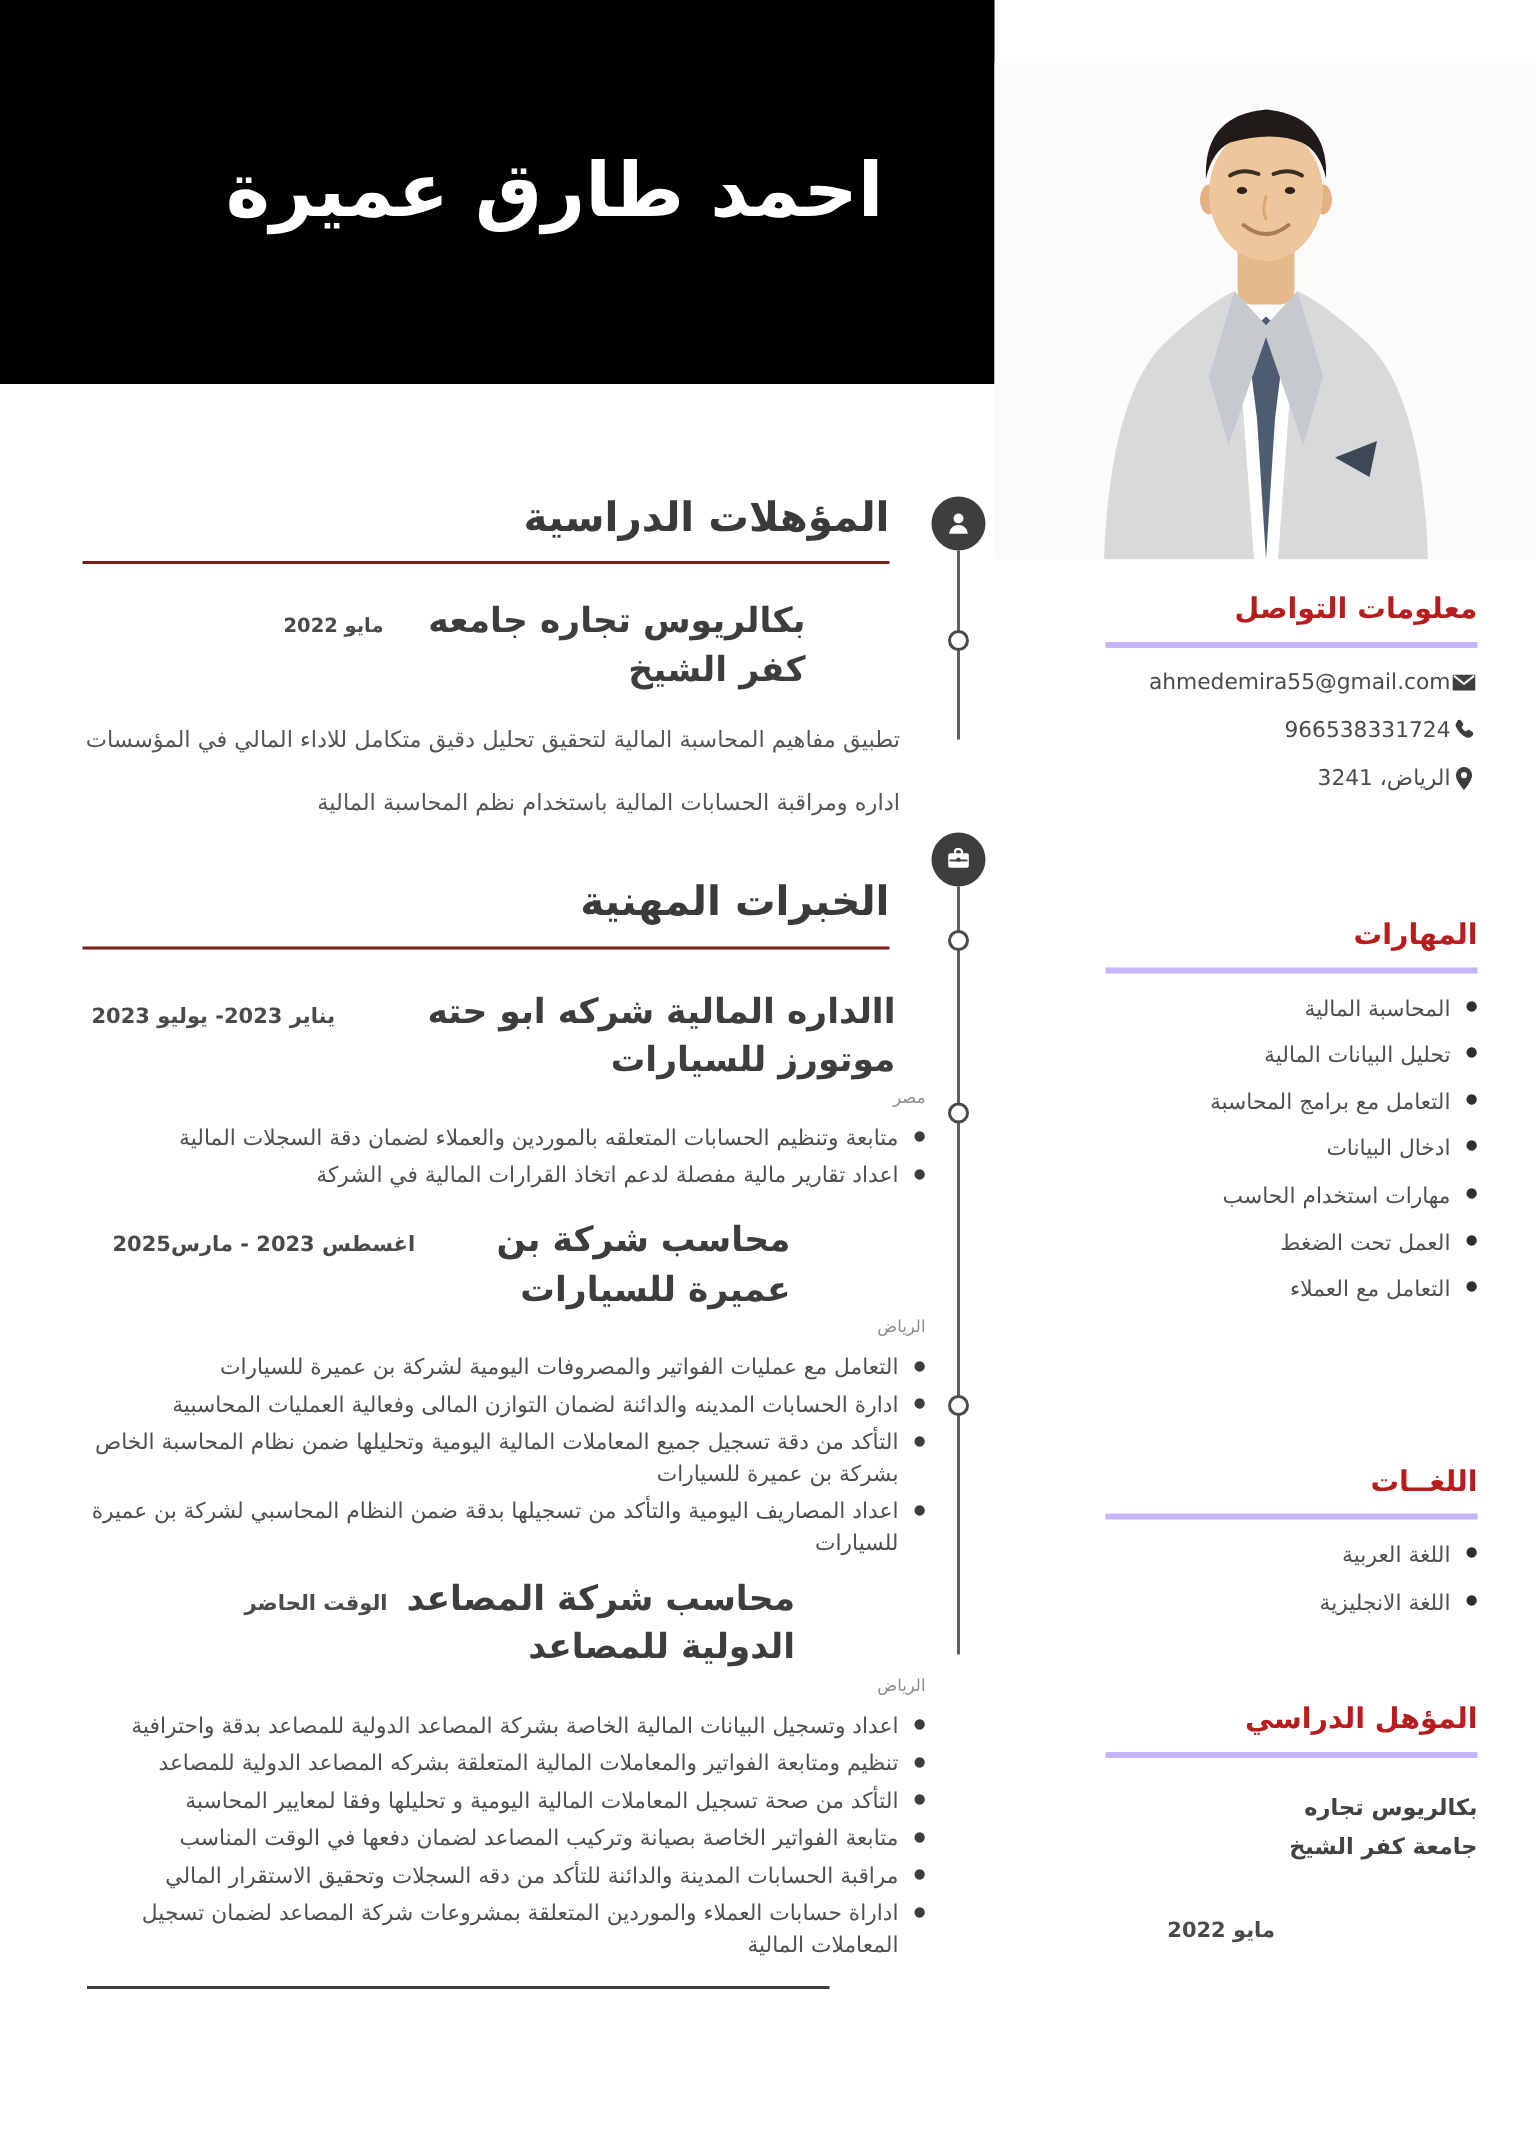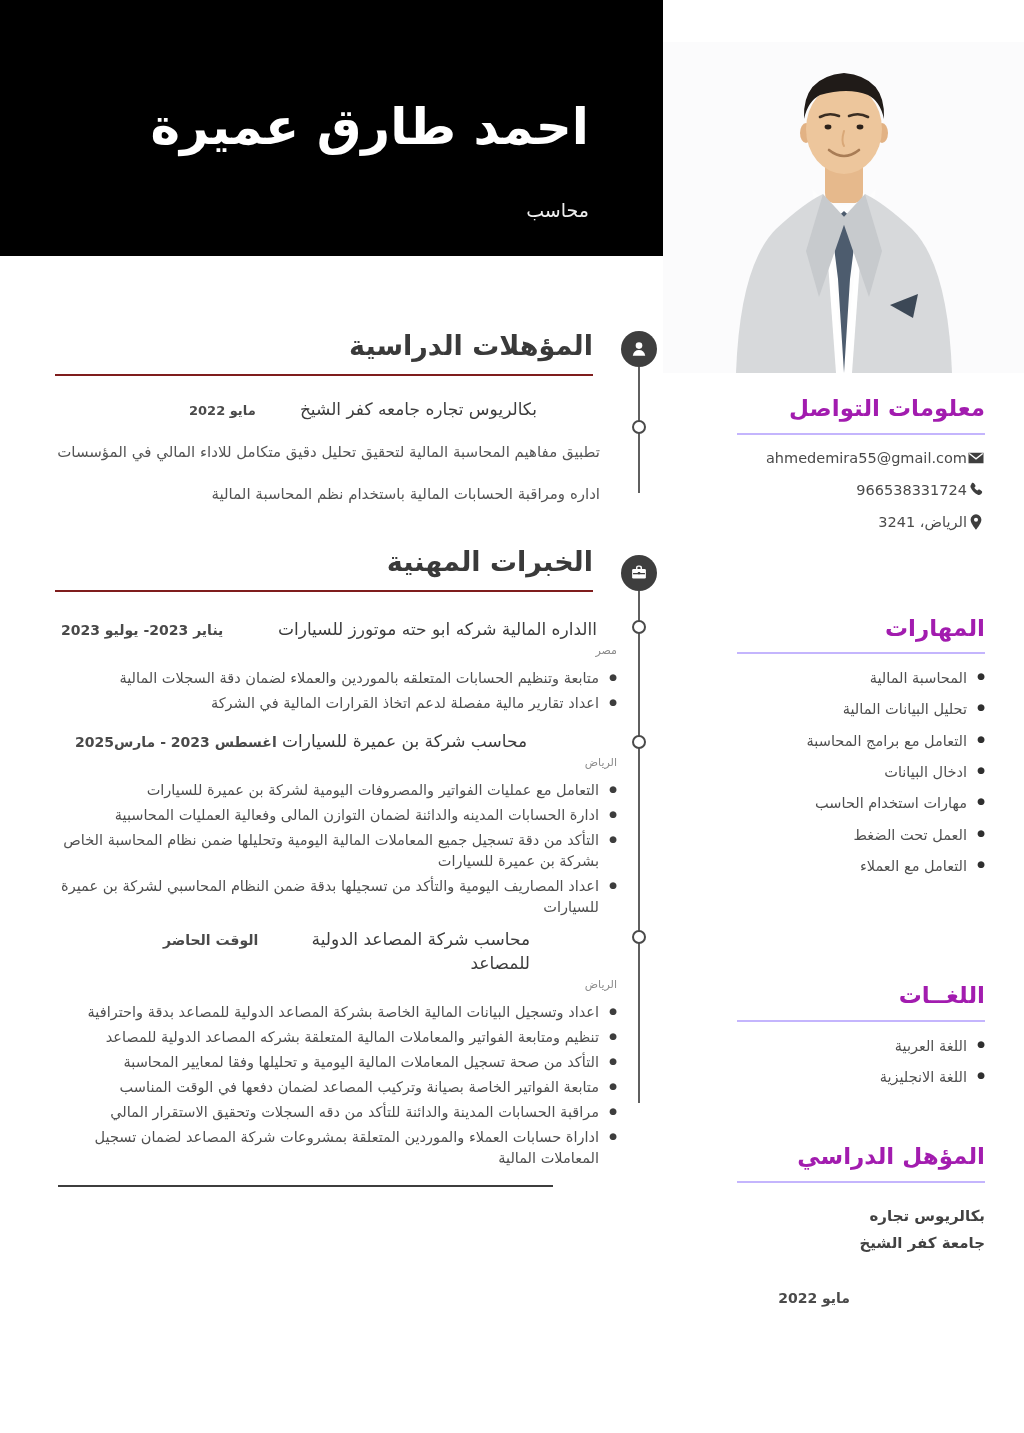--- a/index.html
+++ b/index.html
@@ -24,39 +24,39 @@
   .tl-icon svg { width:22px; height:22px; }
   .tl-dot { position:absolute; left:632px; width:14px; height:14px; border-radius:50%;
             background:#ffffff; border:2px solid #4a4a4a; }
 
   
   .main-col { position:absolute; left:55px; top:330px; width:562px; direction:rtl; text-align:right; color:#4f4f4f; }
   .sec-title { font-size:27px; font-weight:bold; color:#3a3a3a; margin:0 24px 0 0;
                padding-bottom:12px; border-bottom:2px solid #7f1d1d; line-height:1.2; }
   .sec-title.exp { margin-top:40px; }
   .row { display:flex; justify-content:space-between; align-items:baseline; }
-  .row-title { font-size:17px; font-weight:normal; color:#3d3d3d; line-height:1.4; }
+  .row-title { font-size:23px; font-weight:bold; color:#3d3d3d; line-height:1.4; }
   .row-date  { font-size:14px; font-weight:bold; color:#4a4a4a; white-space:nowrap; }
   .edu-row { margin-top:22px; padding-left:134px; padding-right:80px; }
   .edu-row .row-date { font-size:13px; }
   .edu-detail { font-size:15px; line-height:1.45; color:#555; margin:20px 17px 0 0; }
   .job1 .row { margin-top:26px; padding-right:20px; padding-left:6px; }
   .job2 .row { margin-top:16px; padding-right:90px; padding-left:20px; }
   .job3 .row { margin-top:10px; padding-right:87px; padding-left:108px; }
   .loc { font-size:11px; color:#8b8b8b; margin-top:2px; line-height:1.3; }
   ul.bullets { list-style:none; margin:10px 0 0 0; padding:0; }
   ul.bullets li { position:relative; padding-right:18px; font-size:14.5px; line-height:1.45;
                   margin-bottom:4px; color:#4f4f4f; }
   ul.bullets li::before { content:"●"; position:absolute; right:0; top:3px; font-size:9px; color:#3d3d3d; }
   .divider { border-top:2px solid #3e3e3e; width:495px; margin-top:16px; margin-right:64px; }
 
   
   .sidebar { position:absolute; left:737px; top:395px; width:248px; direction:rtl; text-align:right; color:#4f4f4f; }
-  .side-title { font-size:23px; font-weight:bold; color:#a21caf; margin:0; padding-bottom:10px;
-                border-bottom:2px solid #c4b5fd; line-height:1.2; }
+  .side-title { font-size:19px; font-weight:bold; color:#b91c1c; margin:0; padding-bottom:10px;
+                border-bottom:4px solid #c4b5fd; line-height:1.2; }
   .side-title.skills { margin-top:84px; }
   .side-title.langs  { margin-top:106px; }
   .side-title.edu    { margin-top:56px; }
   .contact-list { margin-top:10px; }
   .contact-row { display:flex; align-items:center; margin-top:14px; }
   .contact-row .c-icon { flex:0 0 18px; width:18px; height:18px; }
   .contact-row .c-text { font-size:14.5px; color:#4a4a4a; }
   ul.side-list { list-style:none; margin:14px 0 0 0; padding:0; }
   ul.side-list li { position:relative; padding-right:18px; font-size:14.5px; line-height:1.4;
                     margin-bottom:11px; color:#4f4f4f; }
@@ -66,21 +66,20 @@
   .side-edu-date { font-size:14px; font-weight:bold; color:#4a4a4a; margin:36px 135px 0 0; }
 </style>
 </head>
 <body>
 
 <div class="page">
 
   <div class="header">
     <div class="header-inner">
       <div class="name">احمد طارق عميرة</div>
-      <div class="role">محاسب</div>
     </div>
   </div>
 
   <div class="photo">
     <svg width="250" height="320" viewBox="0 0 240 320">
 
       <rect x="101" y="102" width="38" height="48" fill="#e6b98c"></rect>
 
       <path d="M88 136 L120 320 L152 136 Q120 168 88 136 Z" fill="#fdfdfd"></path>
       <path d="M60 320 L60 190 Q78 150 101 140 L120 320 Z" fill="#ffffff"></path>

